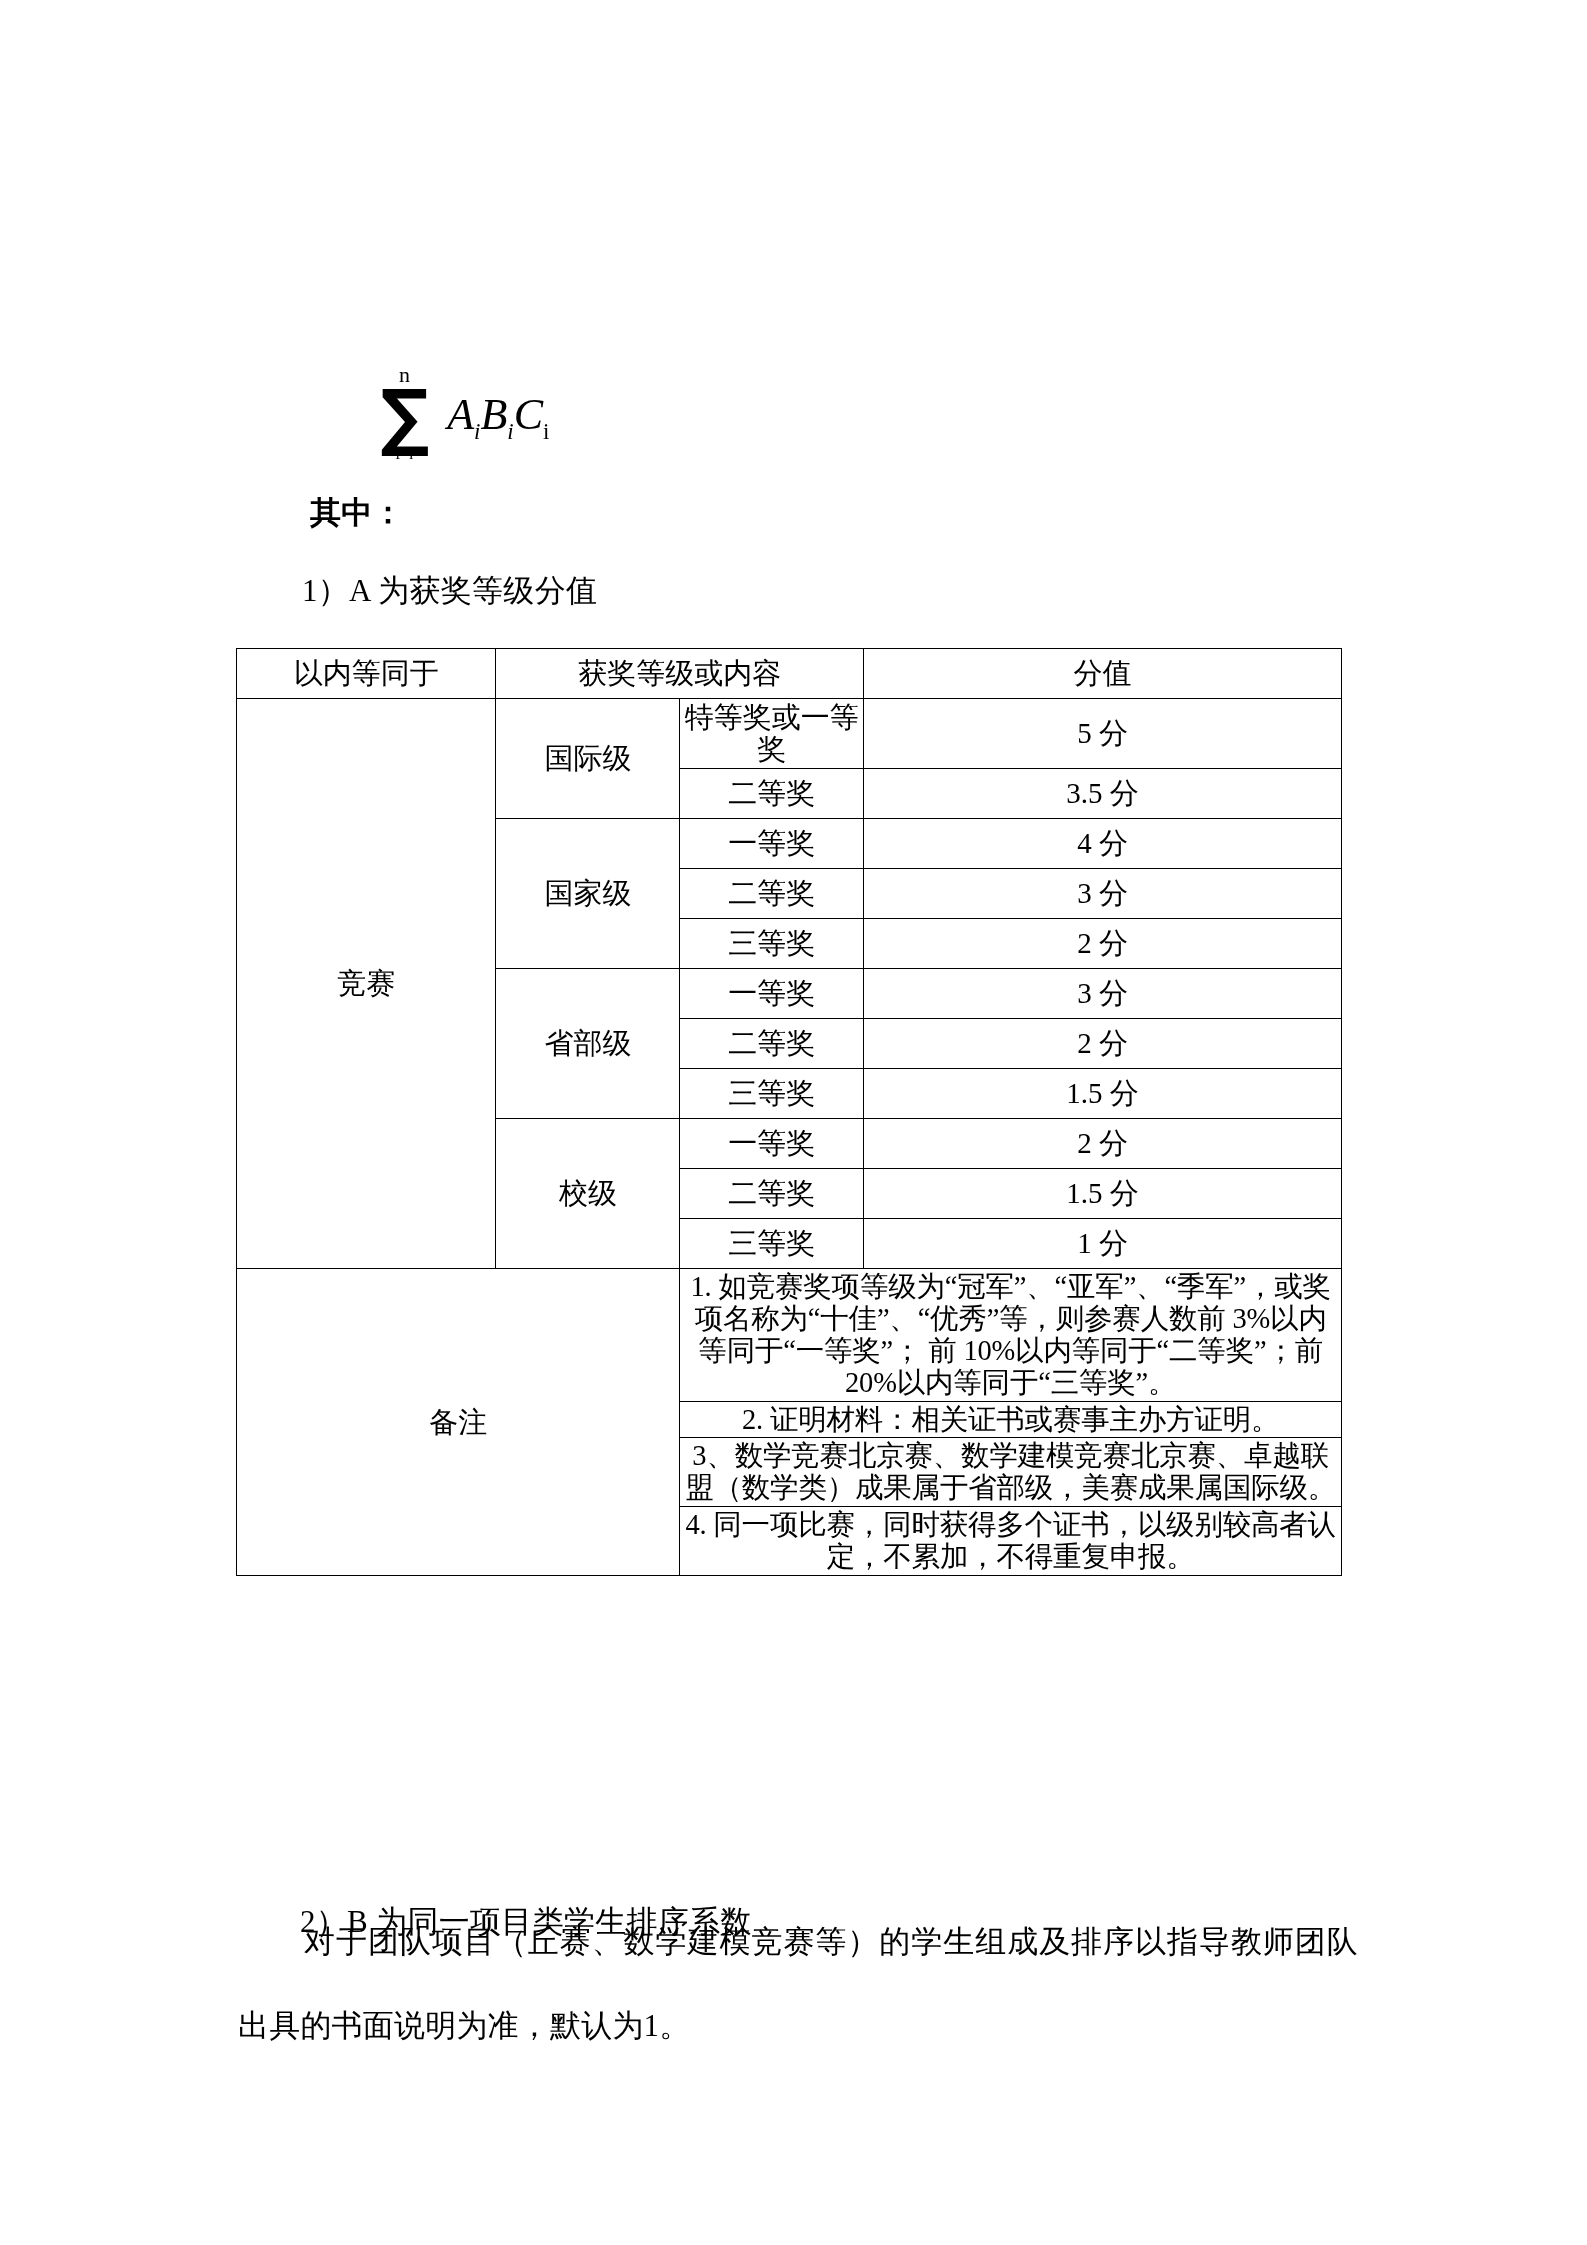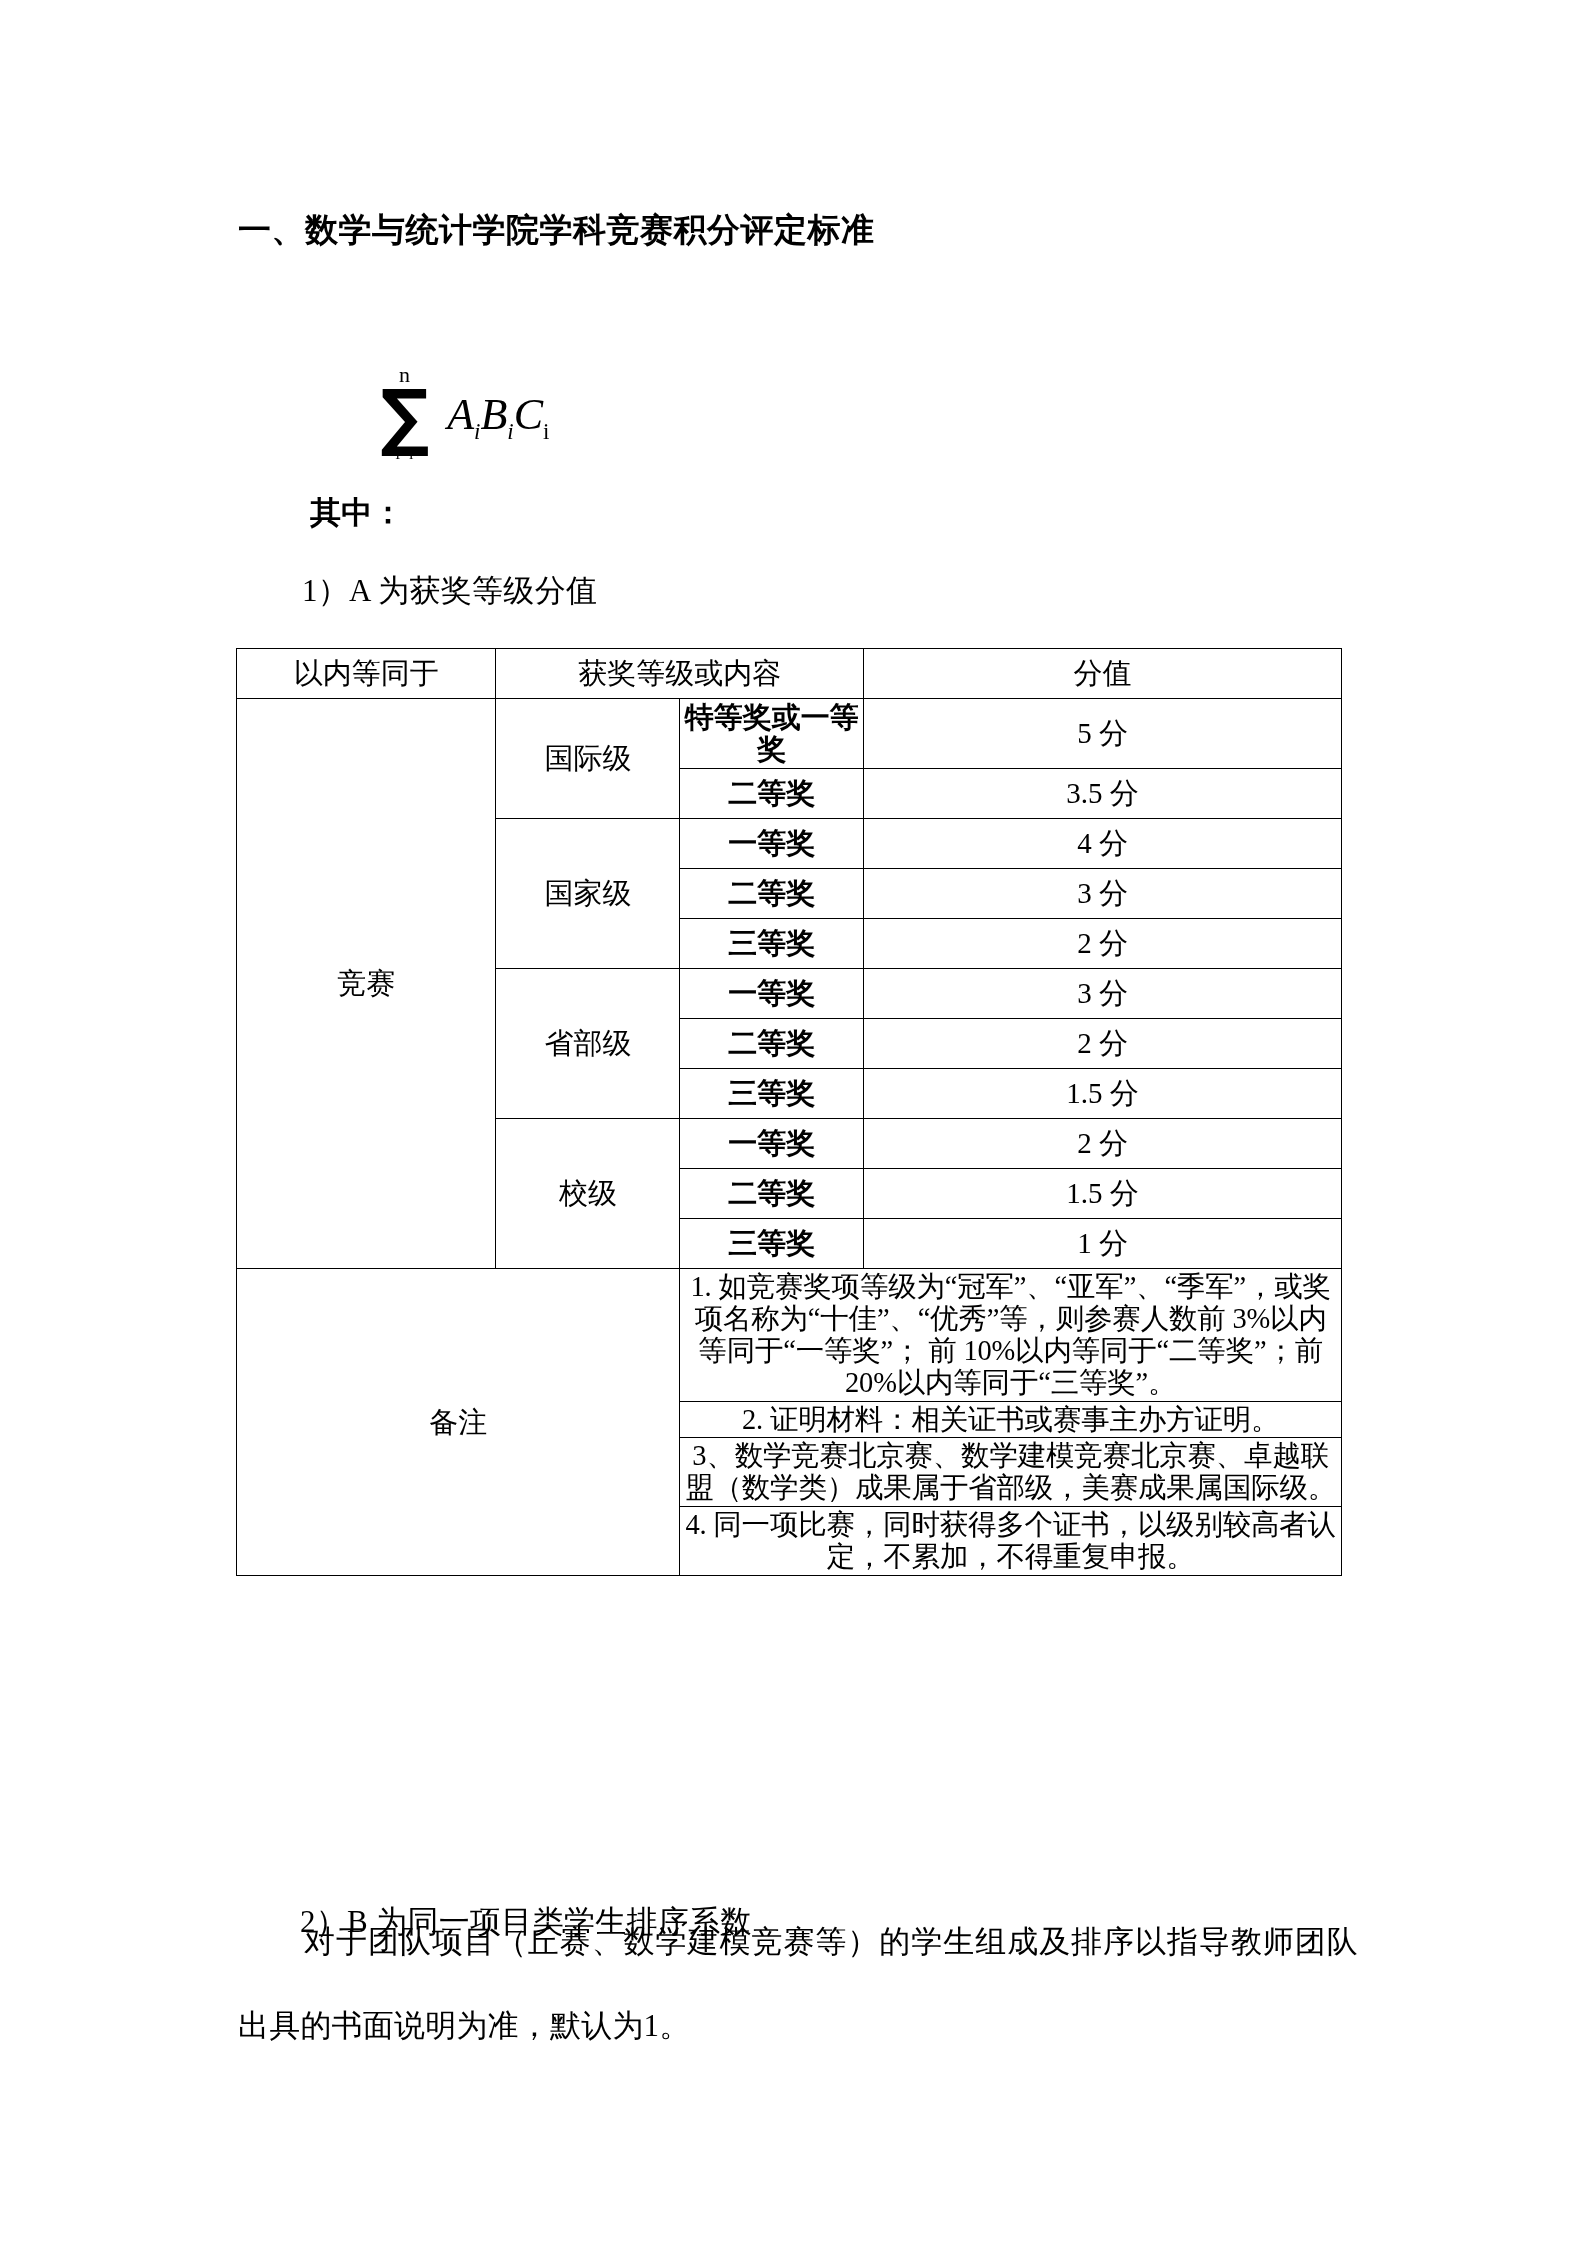--- a/index.html
+++ b/index.html
@@ -112,21 +112,21 @@
   }
   table.score-table td {
     border: 1.6px solid #000000;
     text-align: center;
     vertical-align: middle;
     padding: 2px 4px;
     line-height: 1.12;
   }
   td.col-activity { width: 142px; }
   td.col-level    { width: 205px; }
-  td.col-award    { width: 490px; font-weight: bold; }
+  td.col-award    { width: 490px; }
   td.col-score    { width: 269px; }
 
   .row-h  { height: 50px; }
   .row-a  { height: 50px; }
 
   td.note-cell {
     text-align: left;
     vertical-align: middle;
     padding: 6px 10px 8px 12px;
     line-height: 1.38;
@@ -135,21 +135,20 @@
   }
   .remark-label {
     font-size: 29px;
   }
 </style>
 </head>
 <body>
 
 <div class="page">
 
-  <div class="doc-title">一、数学与统计学院学科竞赛积分评定标准</div>
 
 
   <div class="formula">
     <span class="sigma-group">
       <span class="sigma-top">n</span>
       <span class="sigma-body">∑</span>
       <span class="sigma-bot">i=l</span>
     </span>
     <span class="formula-terms"><span>A</span><sub>i</sub><span>B</span><sub>i</sub><span>C</span><sub class="upright">i</sub></span>
   </div>

